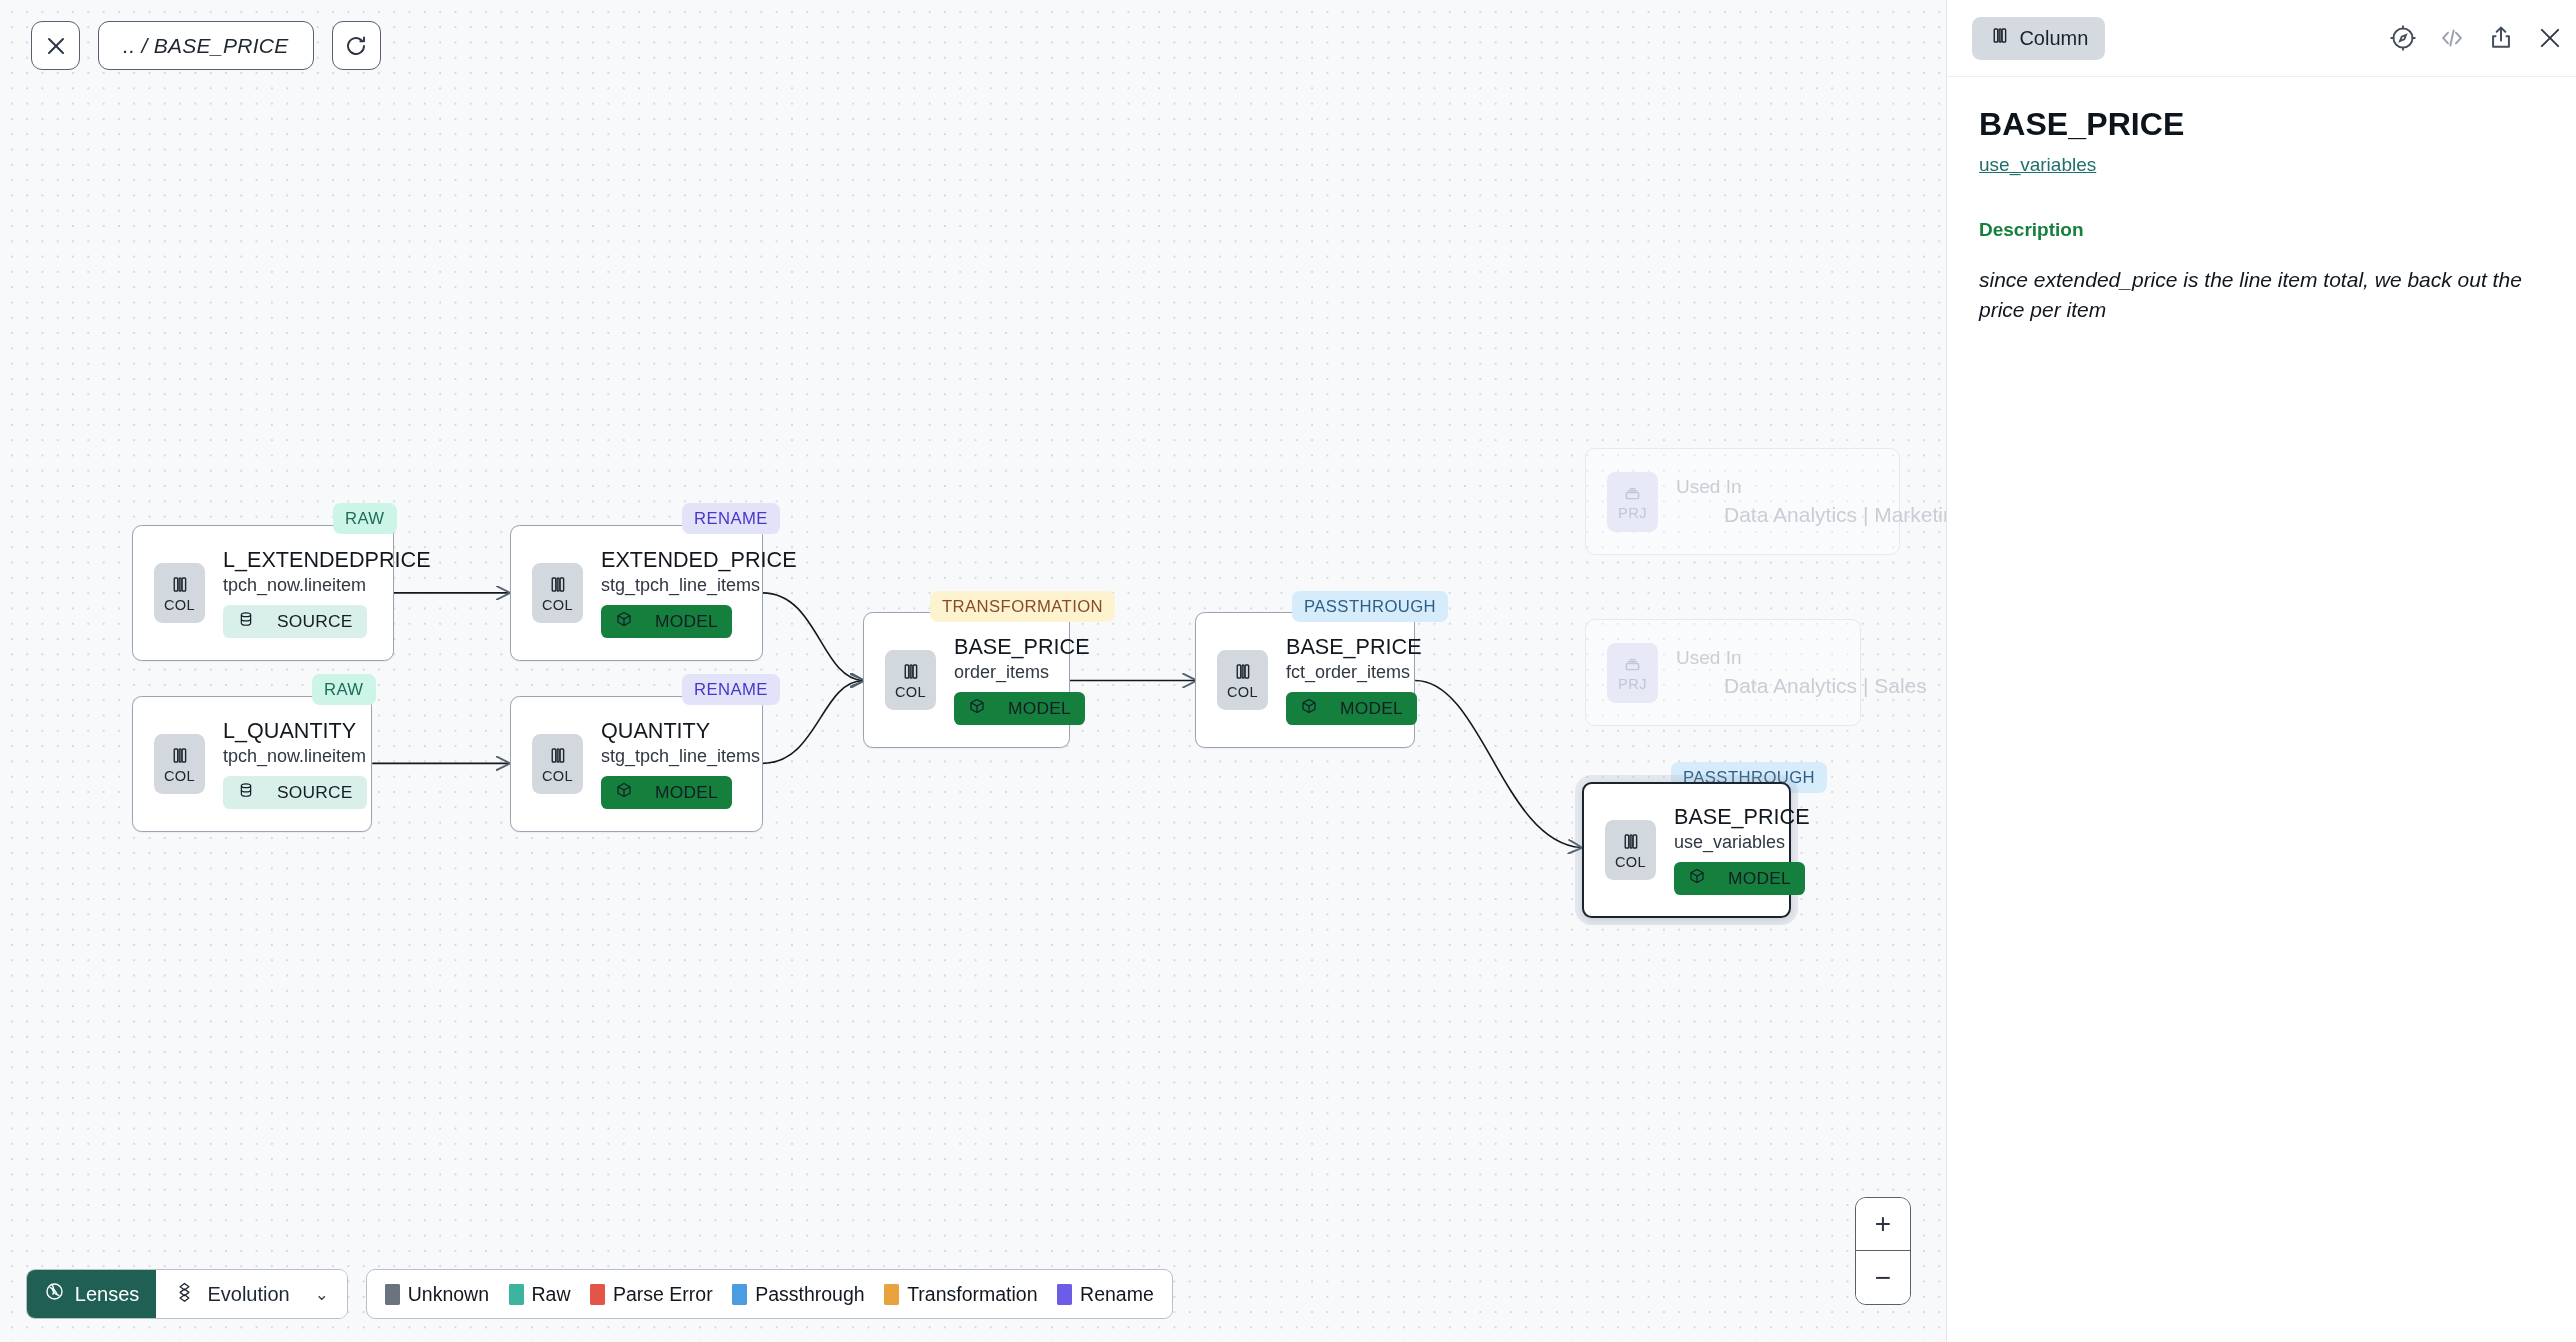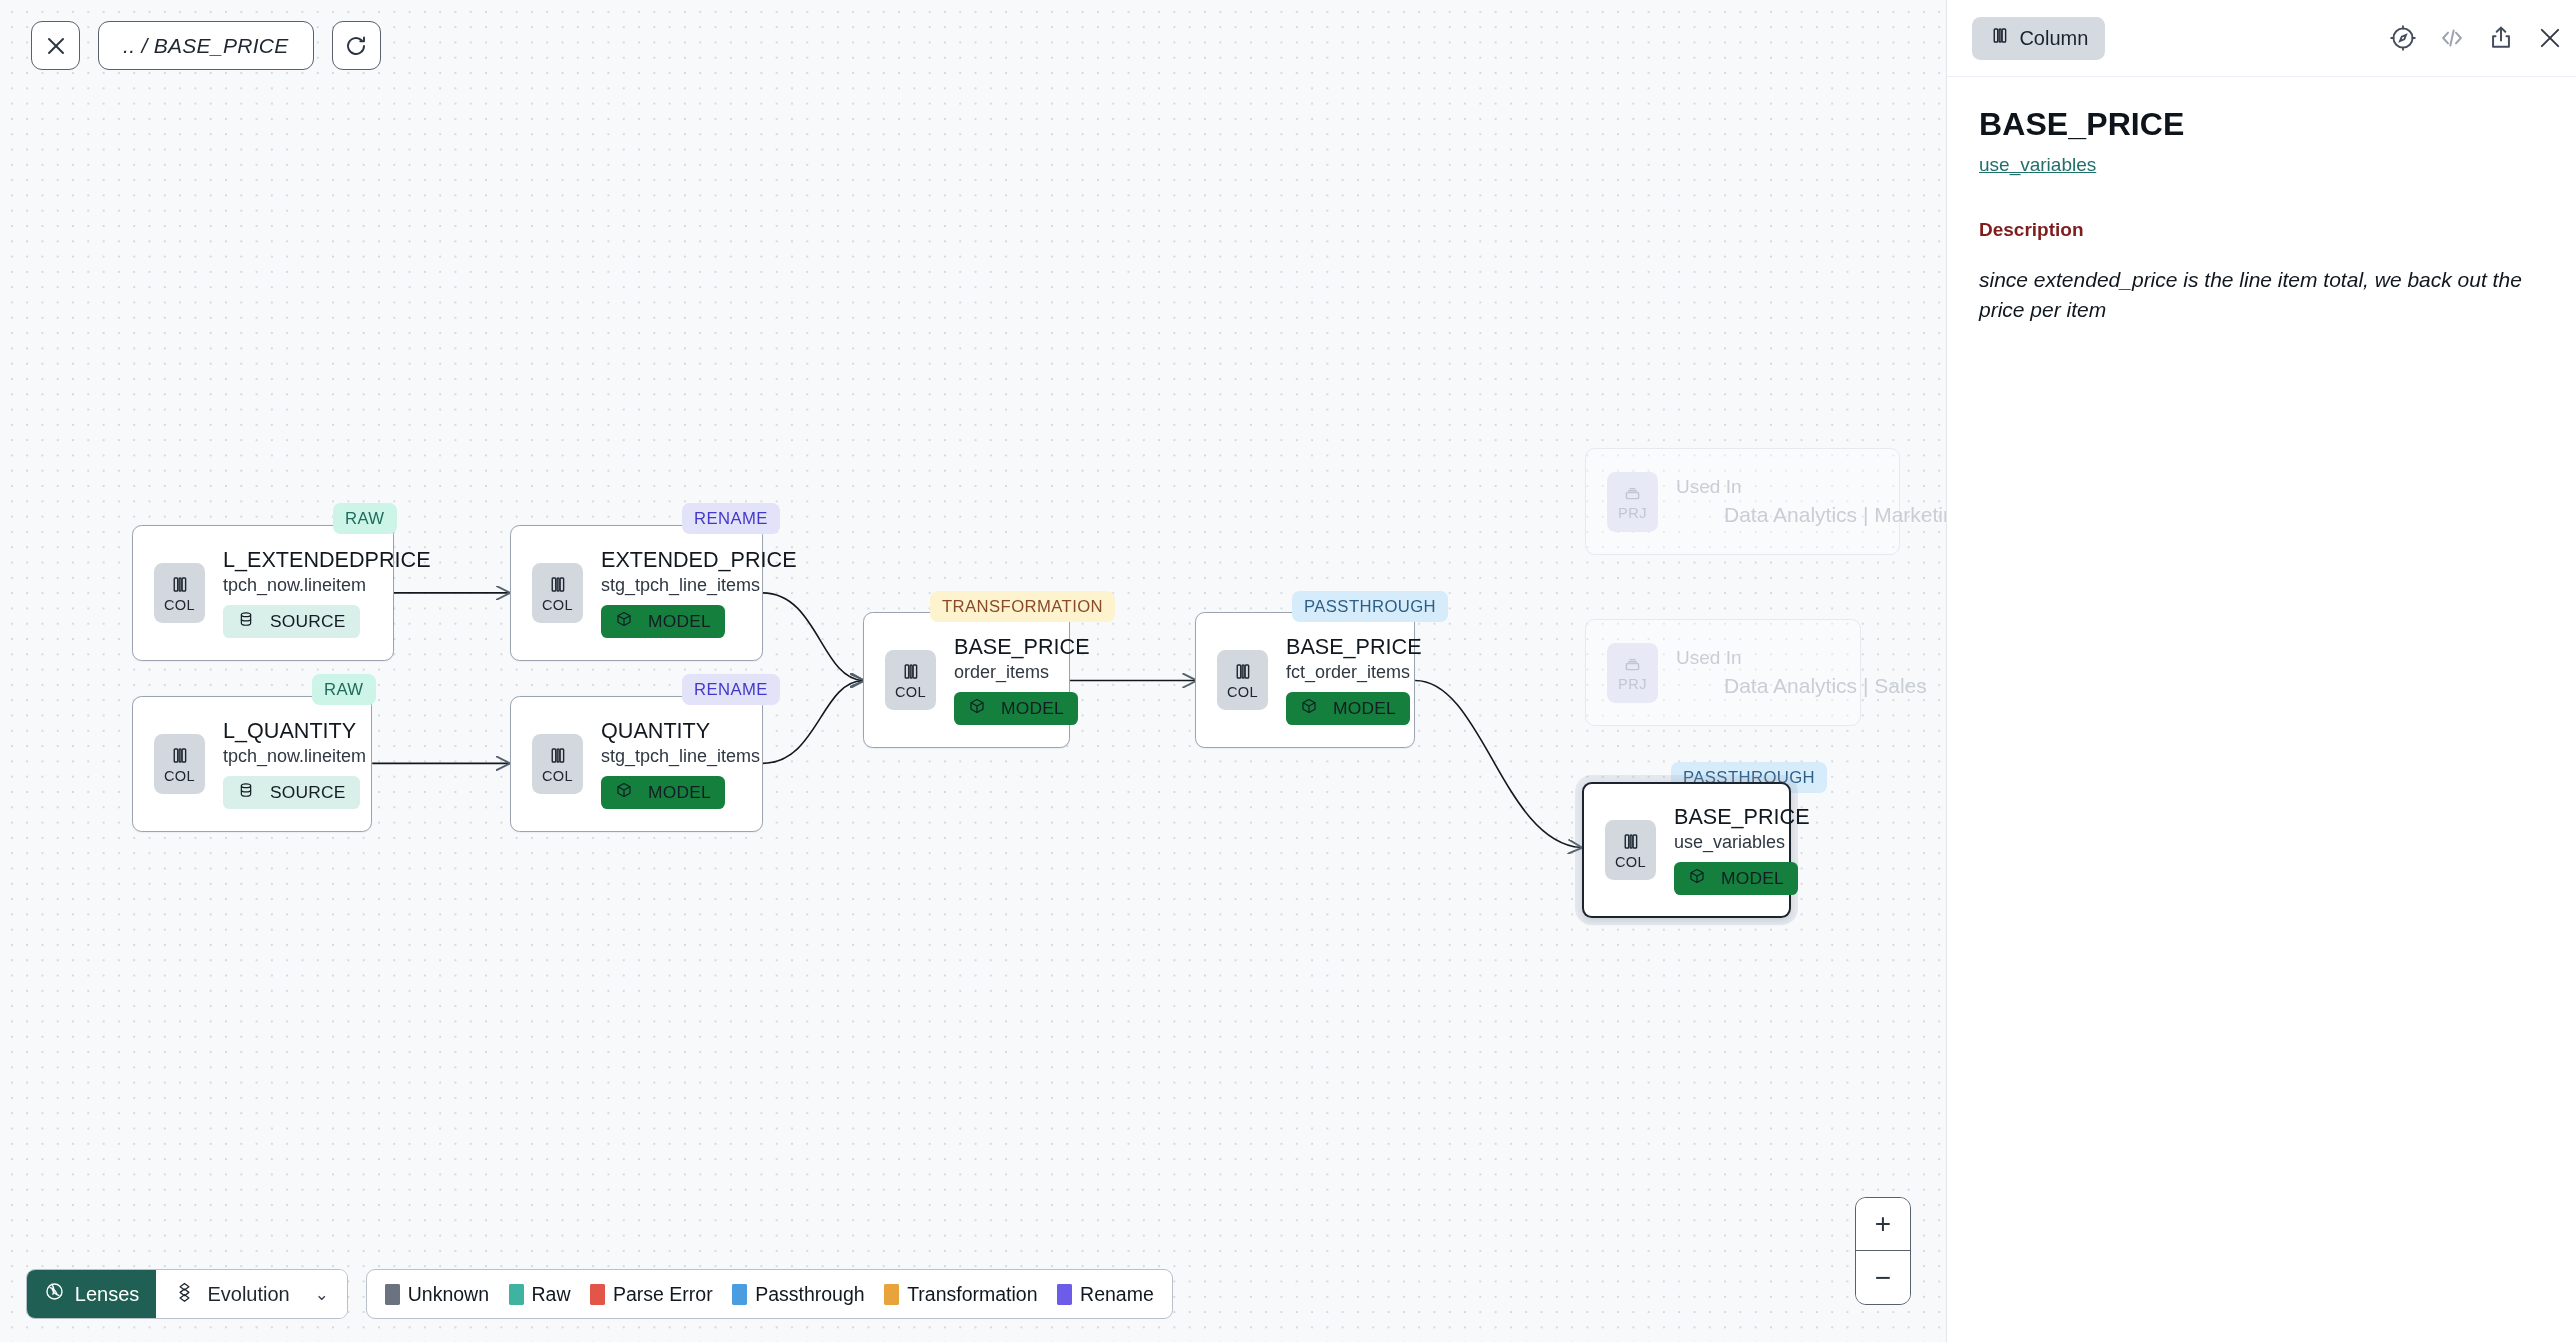--- a/index.html
+++ b/index.html
@@ -55,21 +55,21 @@
     width: 51px; height: 60px; border-radius: 8.4px; background: #d3d7de;
     display: flex; flex-direction: column; align-items: center; justify-content: center;
     gap: 1.4px; flex: none;
   }
   .node .coltag .ctlabel { font-size: 14.6px; color: #1e262f; letter-spacing: 0.4px; line-height: 1; }
   .node .body { margin-left: 18px; display: flex; flex-direction: column; gap: 4.2px; }
   .node .nname { font-size: 21.6px; color: #12181f; line-height: 1.1; white-space: nowrap; }
   .node .nsub  { font-size: 18px; color: #2e3742; line-height: 1.1; white-space: nowrap; }
   .node .npill {
     margin-top: 5.6px; align-self: flex-start;
-    display: inline-flex; align-items: center; gap: 15px;
+    display: inline-flex; align-items: center; gap: 22px;
     height: 33px; padding: 0 14px; border-radius: 6.3px; font-size: 17.4px; letter-spacing: 0.2px;
     white-space: nowrap;
   }
   .npill.source { background: #d9f0ea; color: #141c24; }
   .npill.model  { background: #15803d; color: #141c24; }
 
   
   .badge {
     position: absolute;
     display: inline-flex; align-items: center; justify-content: center;
@@ -158,21 +158,21 @@
   .head-icons { display: flex; align-items: center; gap: 21px; }
   .head-icons .ic { cursor: pointer; display: flex; align-items: center; }
   .panel-body { padding: 29px 32px 0 32px; }
   .p-title { font-size: 32px; font-weight: bold; color: #0e141b; letter-spacing: 0.1px; }
   .p-sub { margin-top: 11px; font-size: 19px; color: #1f6f6a; text-decoration: underline; cursor: pointer; display: inline-block; }
   .tabs { margin-top: 42px; border-bottom: 2.1px solid #eceff3; display: flex; }
   .tab {
     font-size: 21px; color: #1f5f54; padding: 0 11px 14px 11px;
     border-bottom: 4.2px solid #1f5f54; margin-bottom: -2.8px; cursor: pointer;
   }
-  .sect-label { margin-top: 43px; font-size: 19px; font-weight: bold; color: #7f1d1d; }
+  .sect-label { margin-top: 43px; font-size: 19px; font-weight: bold; color: #15803d; }
   .desc {
     margin-top: 24px; font-size: 21px; font-style: italic; color: #11171e;
     line-height: 1.42; max-width: 550px;
   }
   .desc .inh { display: block; margin-top: 19.5px; }
   .desc a { color: #1f6f6a; text-decoration: underline; font-style: italic; cursor: pointer; }
 </style>
 </head>
 <body>
 

